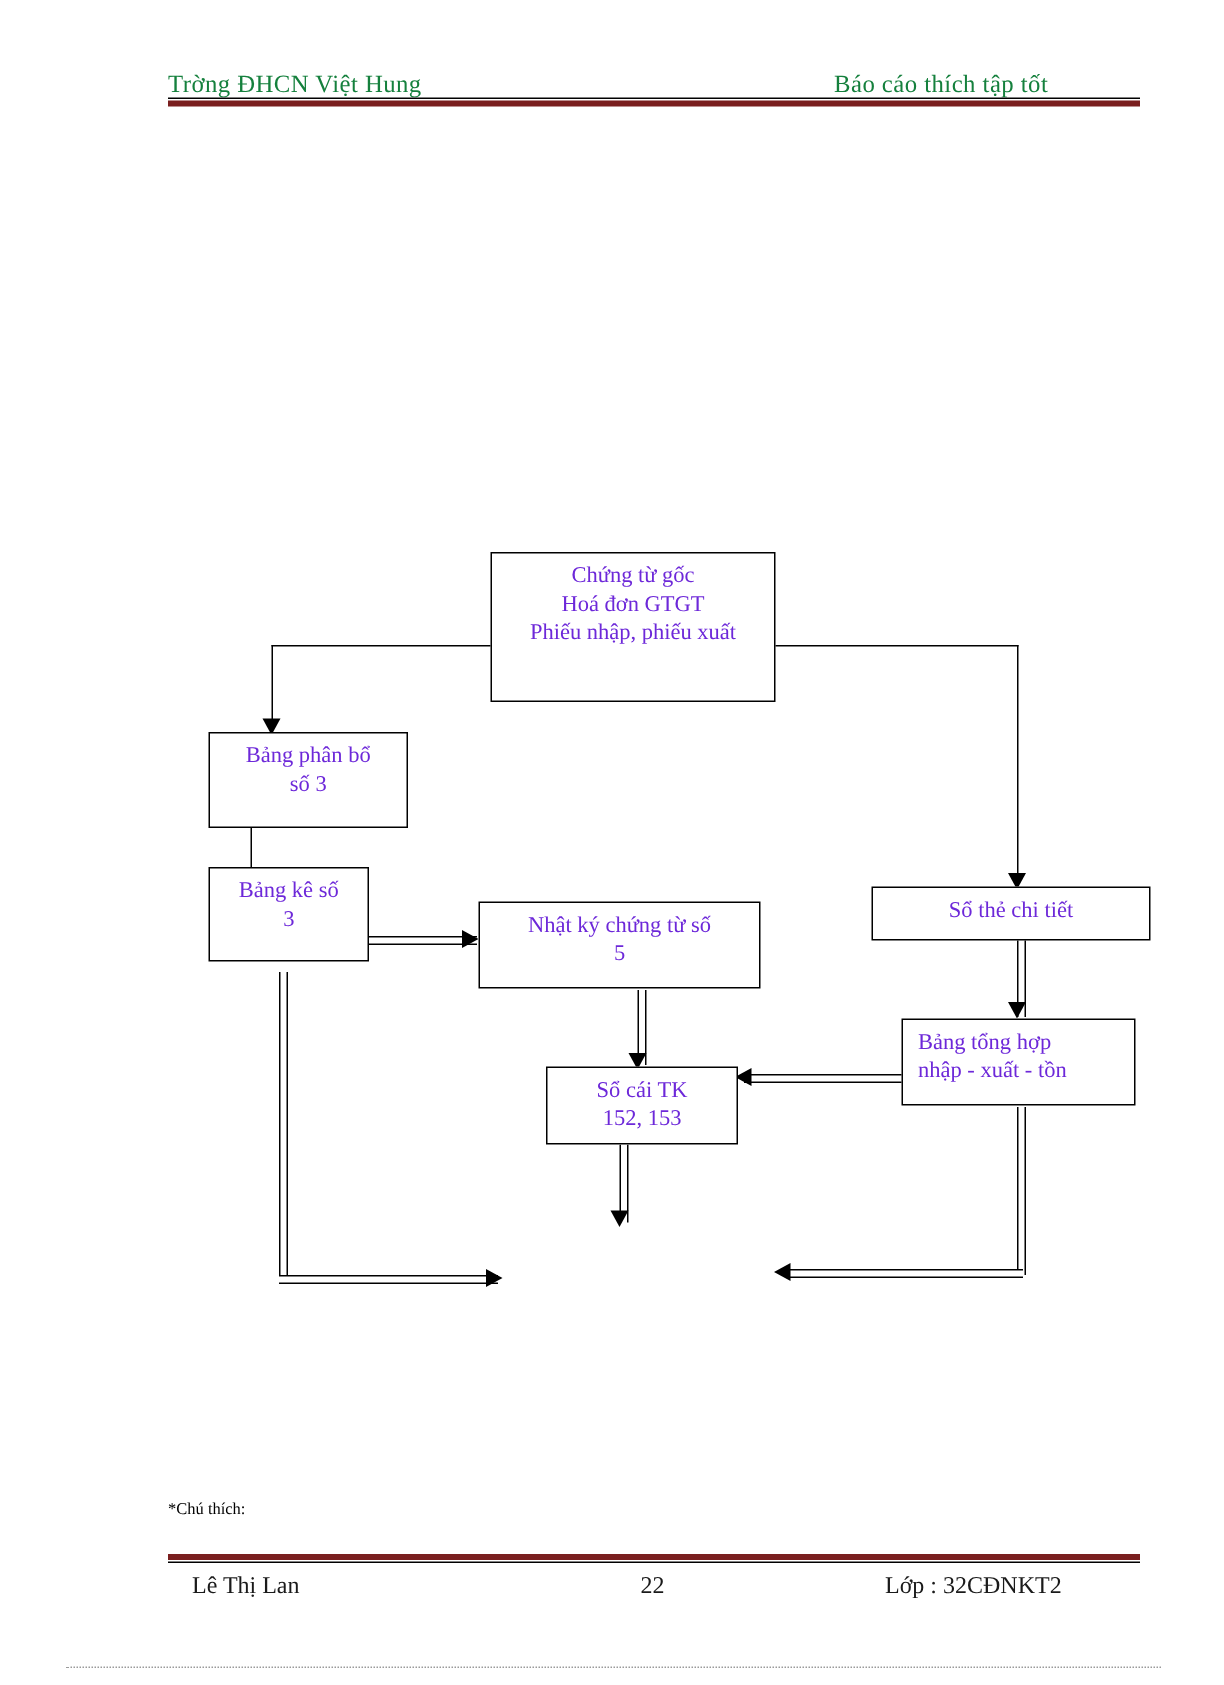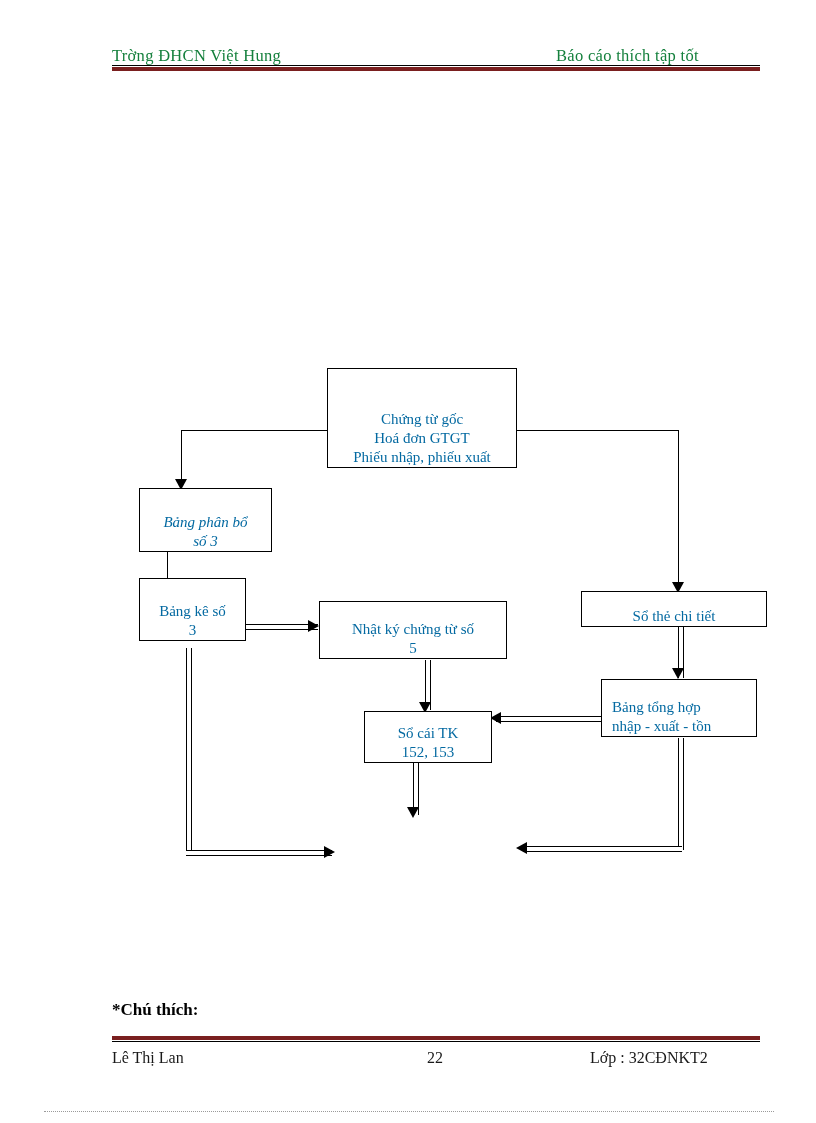--- a/index.html
+++ b/index.html
@@ -54,22 +54,22 @@
   }
   #hdr-rule-thin  { top: 19px; }
   #hdr-rule-thick { top: 21px; }
 
   
   #chu-thich {
     position: absolute;
     left: 112px;
     top: 1000px;
     font-family: "Liberation Serif", "DejaVu Serif", serif;
-    font-weight: bold;
-    font-size: 17px;
+    font-weight: normal;
+    font-size: 11px;
     color: #000000;
     white-space: nowrap;
   }
   #footer {
     position: absolute;
     left: 112px;
     top: 1036px;
     width: 648px;
     height: 44px;
   }
@@ -86,21 +86,21 @@
     background: #000000;
   }
   .ftr-text {
     position: absolute;
     top: 12px;
     font-size: 16px;
     line-height: 20px;
     white-space: nowrap;
     color: #1a1a1a;
   }
-  #ftr-name { left: 0px; }
+  #ftr-name { left: 16px; }
   #ftr-page { left: 315px; text-align: center; }
   #ftr-class{ left: 478px; }
 
   #page-edge {
     position: absolute;
     left: 44px;
     top: 1111px;
     width: 730px;
     height: 1px;
     border-top: 1px dotted #9a9a9a;
@@ -113,27 +113,27 @@
     top: 0;
     width: 816px;
     height: 1123px;
   }
   .node {
     position: absolute;
     box-sizing: border-box;
     border: 1.2px solid #000000;
     background: #ffffff;
     display: flex;
-    align-items: flex-end;
+    align-items: flex-start;
     justify-content: center;
     text-align: center;
     font-family: "Liberation Serif", "DejaVu Serif", serif;
     font-size: 15px;
     line-height: 19px;
-    color: #0369a1;
+    color: #6d28d9;
     padding-top: 6px;
     z-index: 5;
   }
   .node span { display: block; width: 100%; padding: 0 4px; }
 
   
   .ln {
     position: absolute;
     background: #000000;
     z-index: 2;
@@ -229,21 +229,21 @@
     <div class="dl dl-h" style="left:525px; top:846px; width:157px;"></div>
     <div class="arw arw-left" style="left:516px; top:842px;"></div>
 
     <div class="node" style="left:327px; top:368px; width:190px; height:100px;">
       <span style="white-space:pre-line;">Chứng từ gốc
 Hoá đơn GTGT
 Phiếu nhập, phiếu xuất</span>
     </div>
 
     <div class="node" style="left:139px; top:488px; width:133px; height:64px;">
-      <span style="white-space:pre-line;font-style:italic;">Bảng phân bổ
+      <span style="white-space:pre-line;">Bảng phân bổ
 số 3</span>
     </div>
 
     <div class="node" style="left:139px; top:578px; width:107px; height:63px;">
       <span style="white-space:pre-line;">Bảng kê số
 3</span>
     </div>
 
     <div class="node" style="left:319px; top:601px; width:188px; height:58px;">
       <span style="white-space:pre-line;">Nhật ký chứng từ số

